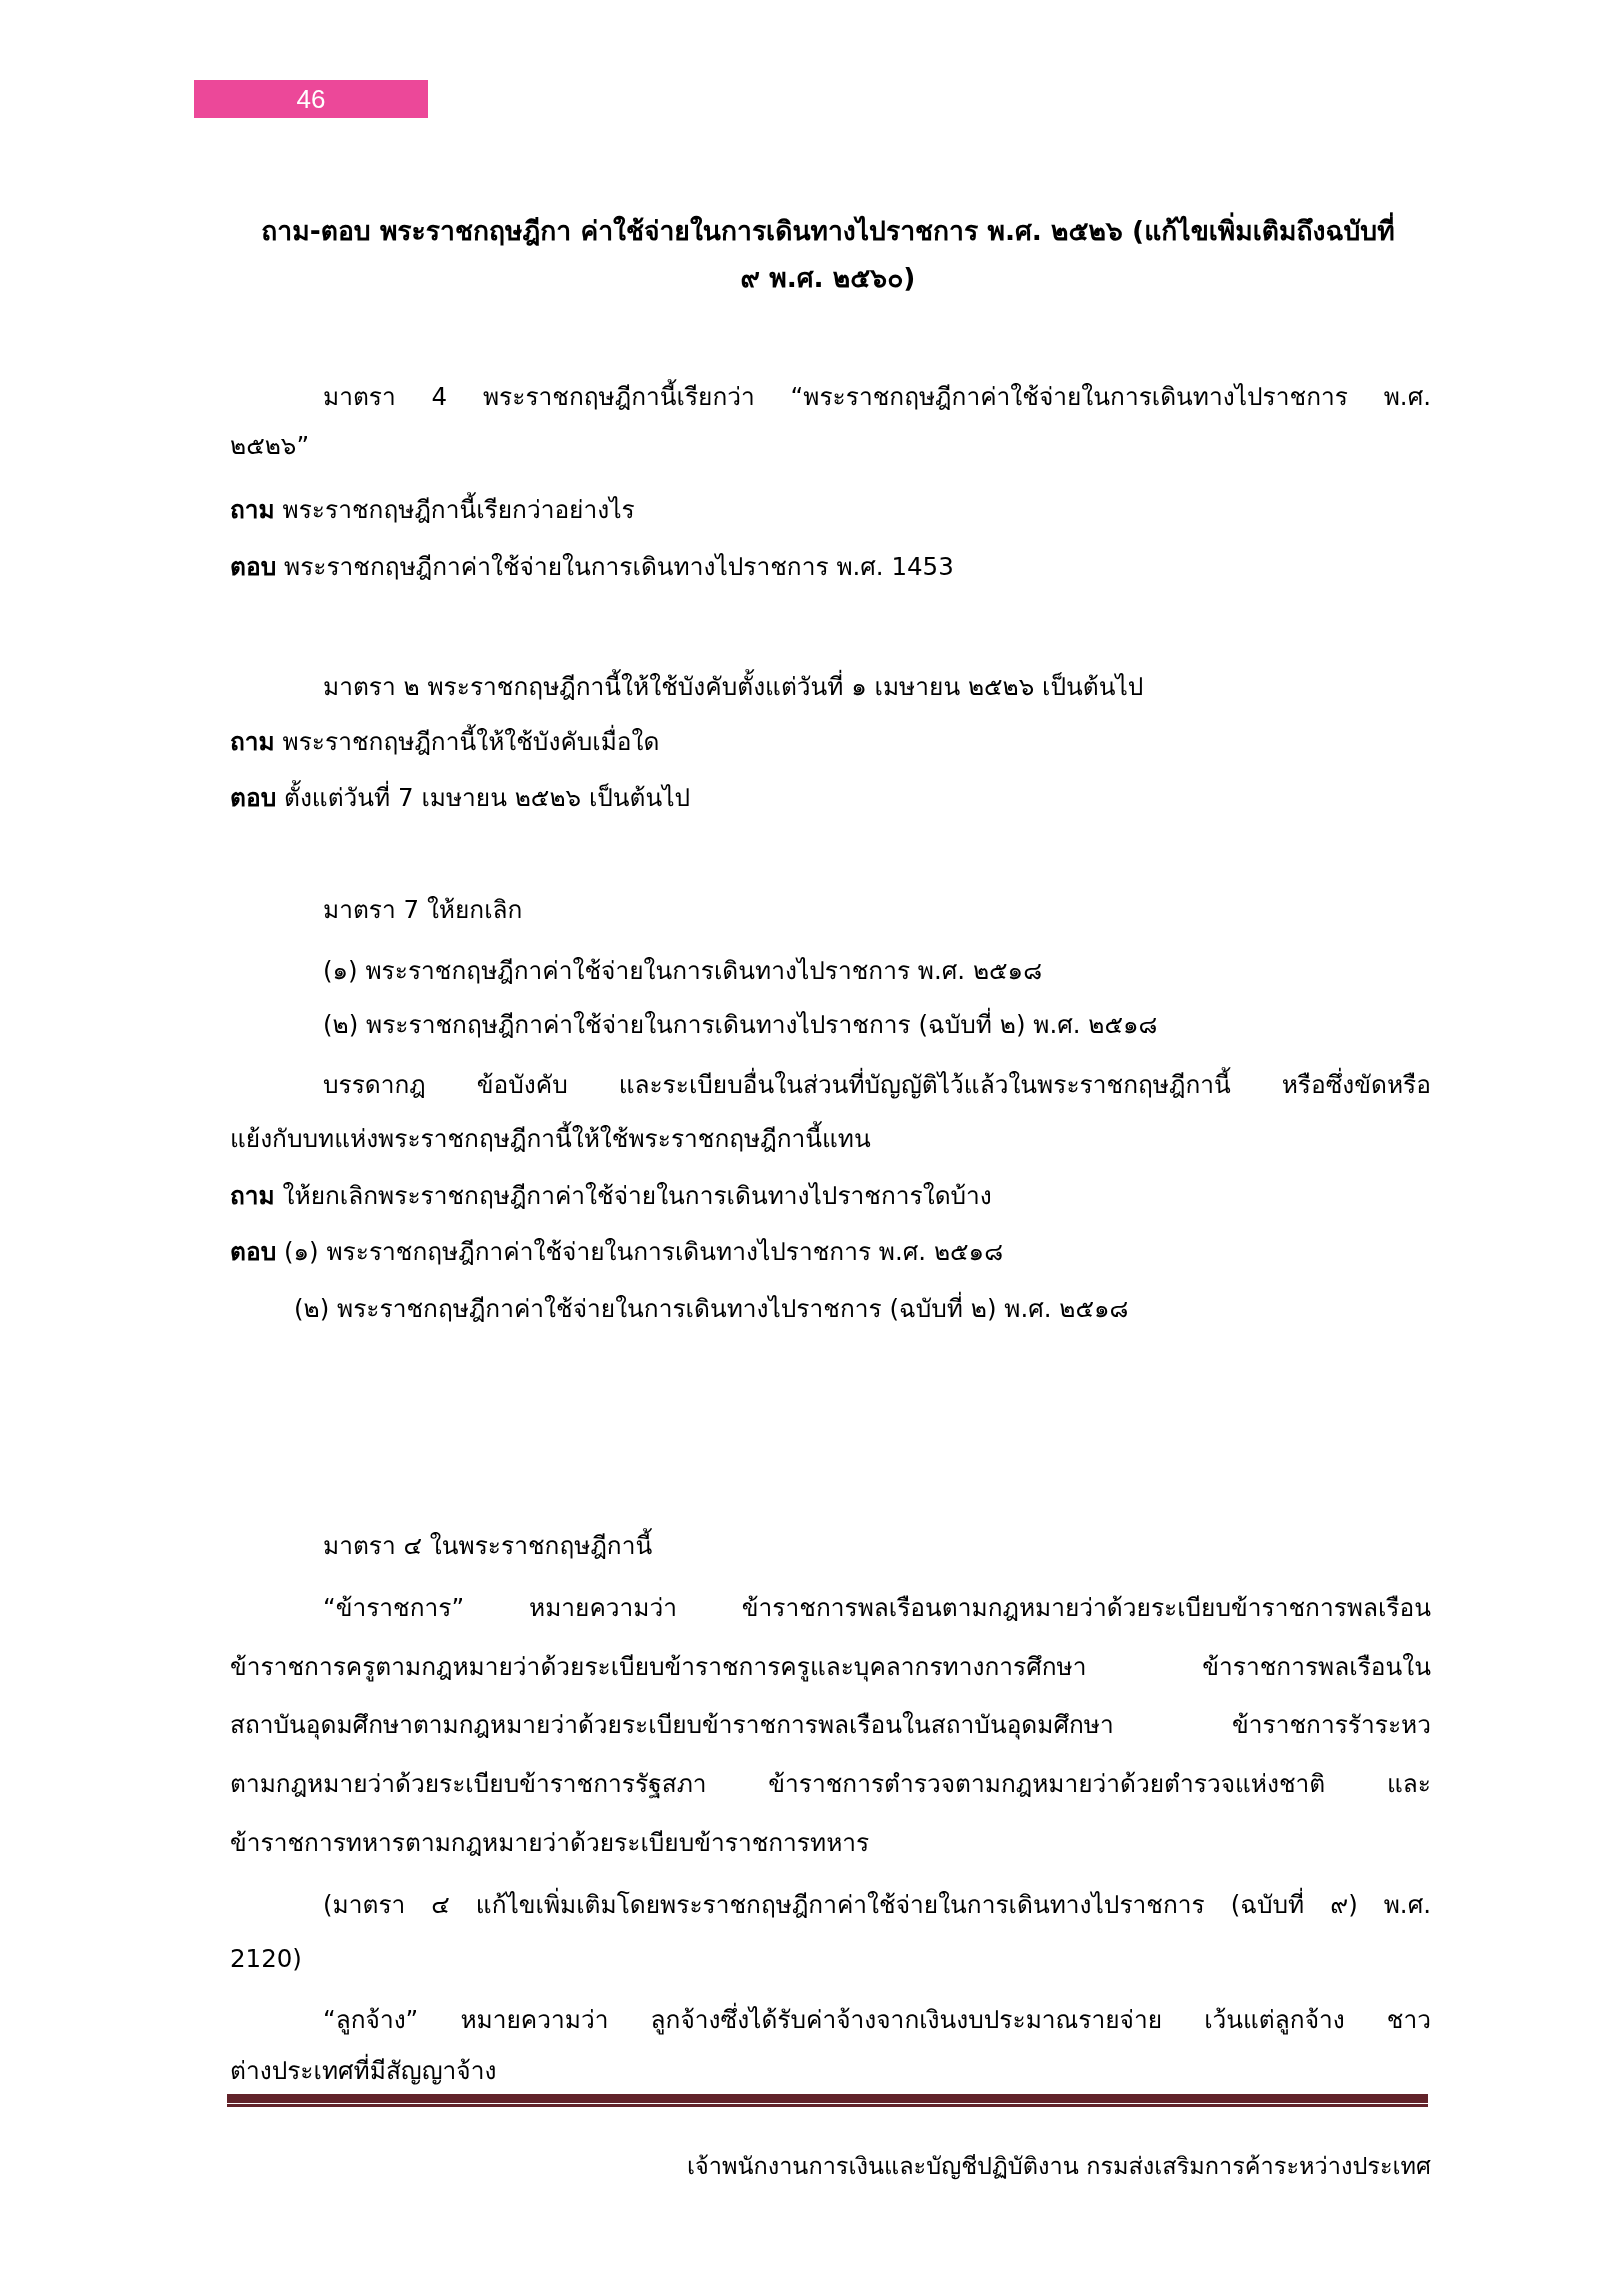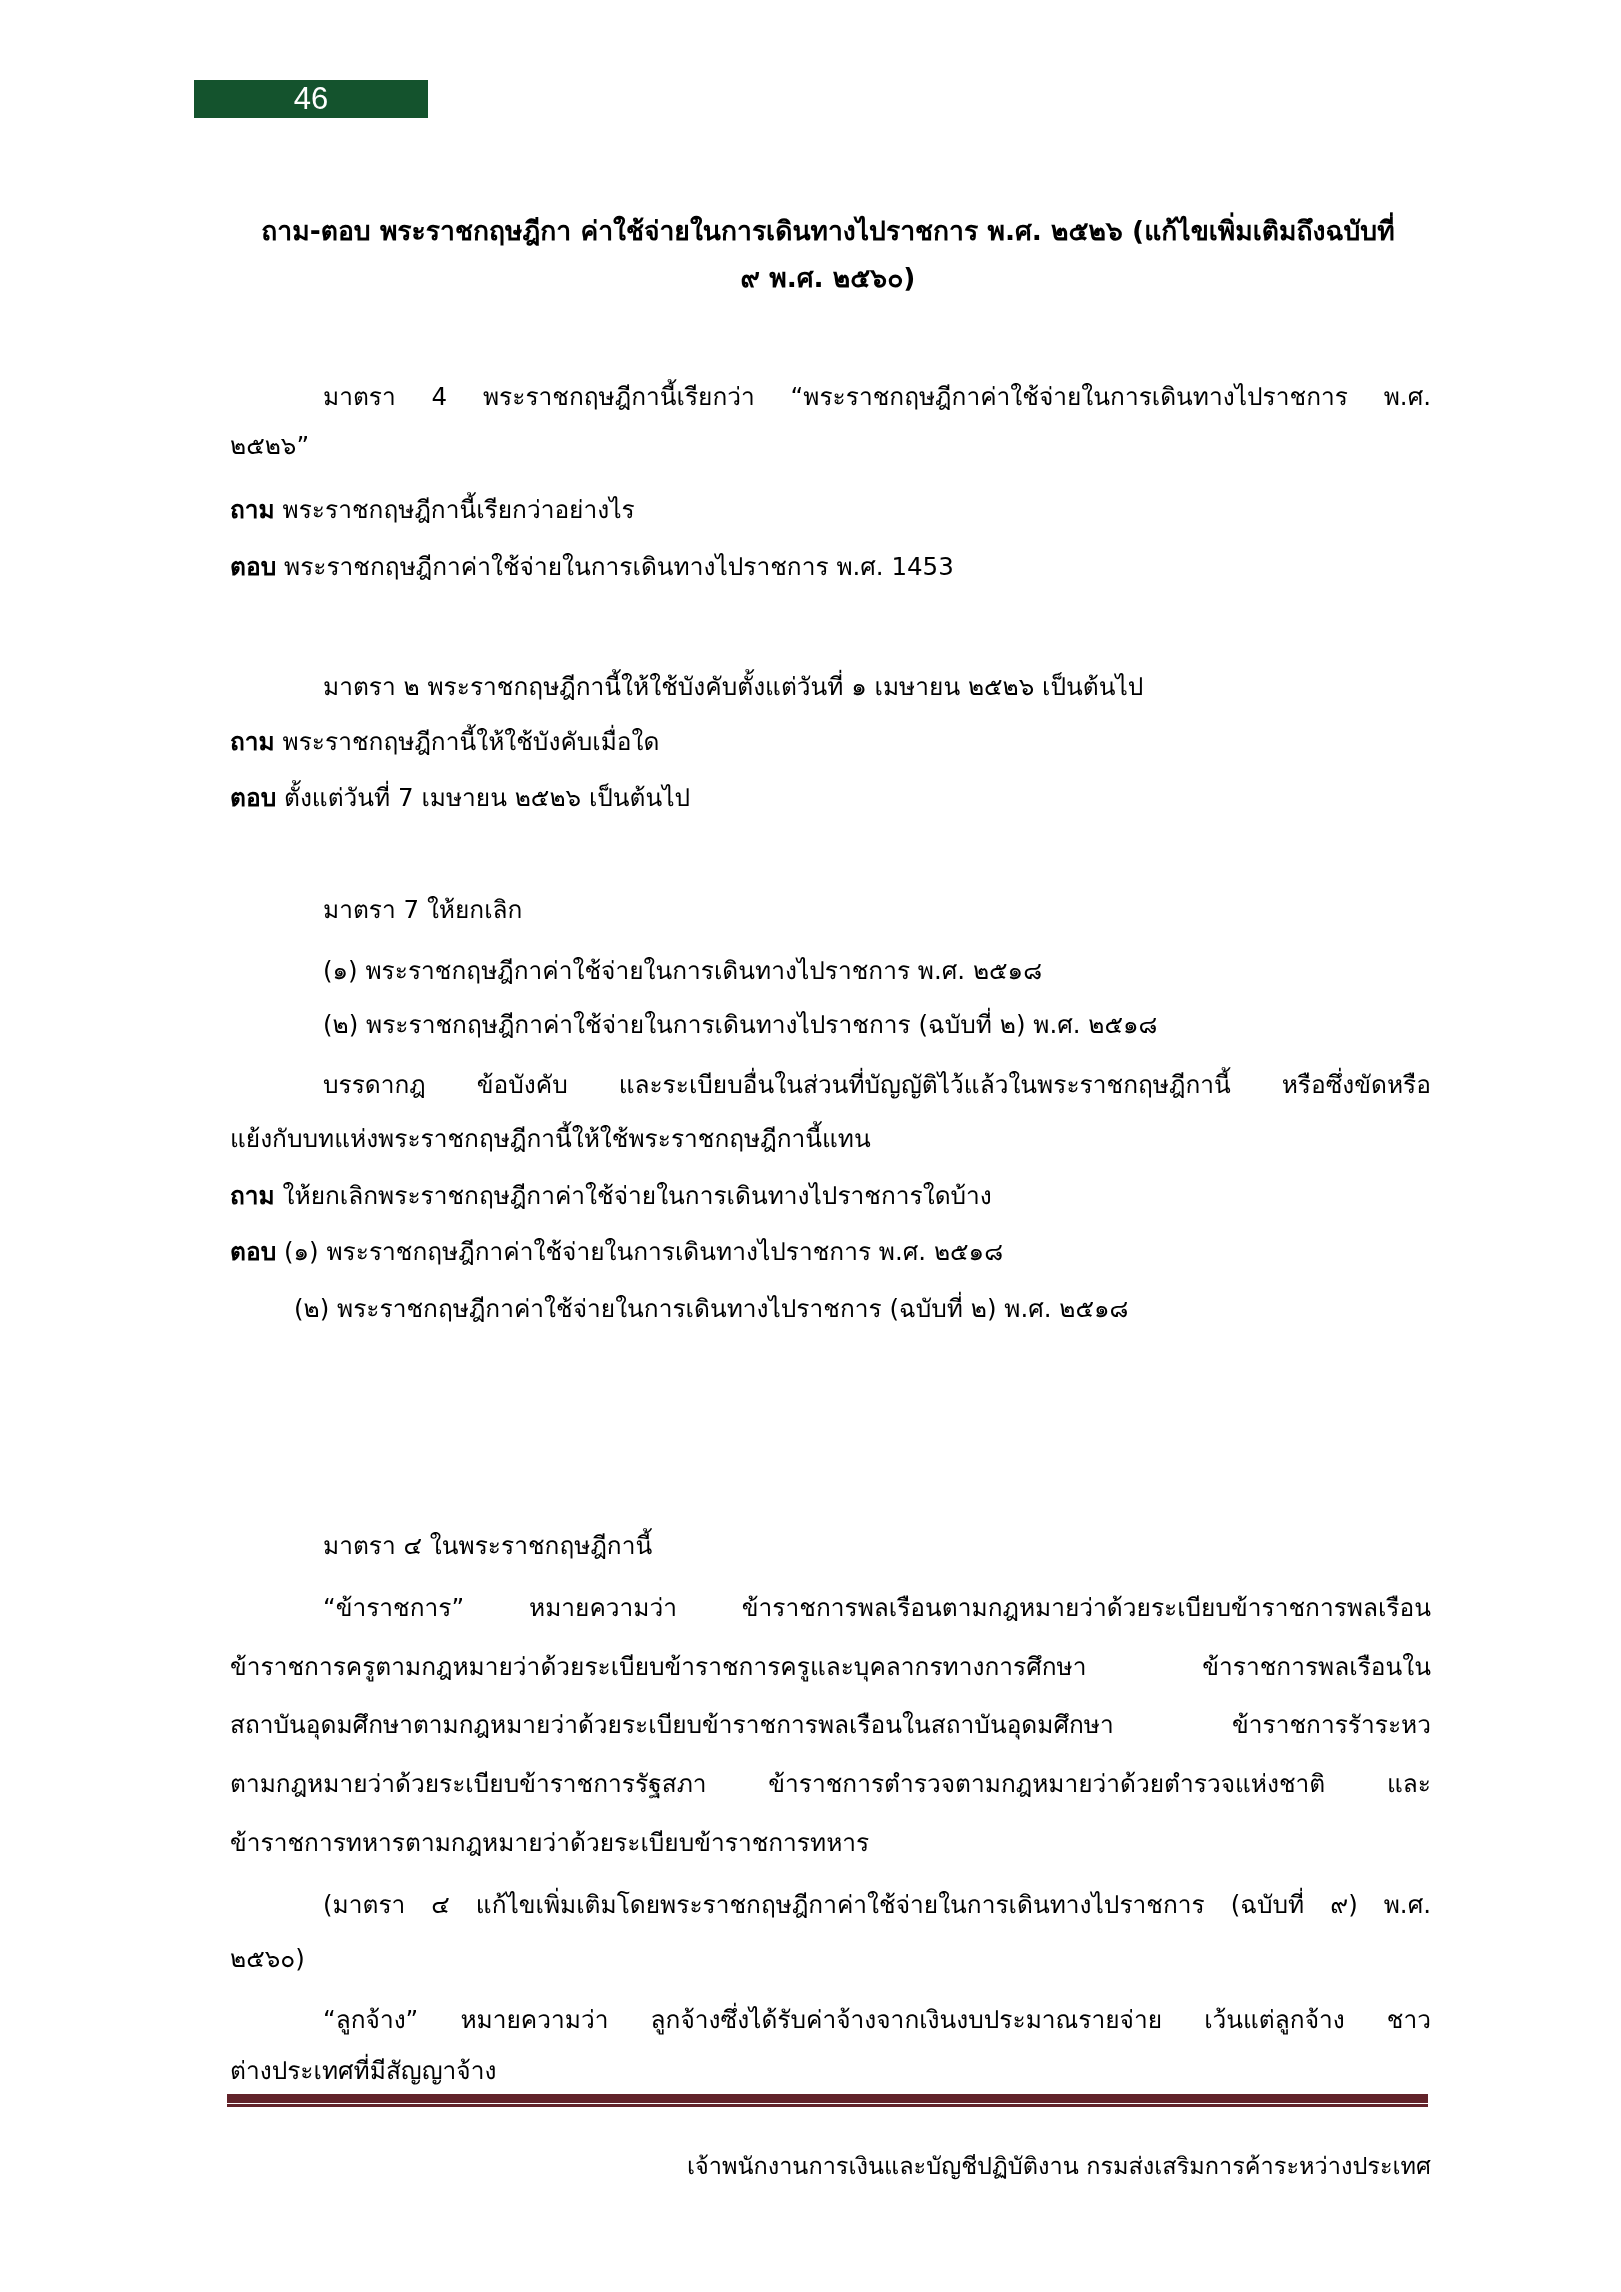--- a/index.html
+++ b/index.html
@@ -1,20 +1,20 @@
 <!DOCTYPE html>
 <html><head>
   <meta charset="utf-8">
   <style>
     html, body { margin: 0; padding: 0; background: #ffffff; }
     body { width: 1621px; height: 2293px; position: relative; overflow: hidden;
            font-family: "DejaVu Sans", sans-serif; color: #000; }
     .page-num-box { position: absolute; left: 194px; top: 80px; width: 234px; height: 38px;
-                    background: #14532d; color: #fff; display: flex; align-items: center;
-                    justify-content: center; font-family: "Liberation Sans", sans-serif; font-size: 31px; }
+                    background: #ec4899; color: #fff; display: flex; align-items: center;
+                    justify-content: center; font-family: "Liberation Sans", sans-serif; font-size: 26px; }
     .title { position: absolute; left: 225px; width: 1206px; text-align: center;
              font-weight: bold; font-size: 26.5px; line-height: 39px; }
     .line { position: absolute; left: 230px; width: 1201px; font-size: 24.5px;
             line-height: 39px; white-space: nowrap; }
     .ind1 { left: 323px; width: 1108px; }
     .ind2 { left: 294px; width: 1137px; }
     .just { text-align-last: justify; text-align: justify; white-space: normal; }
     .b { font-weight: bold; }
     .rule-thick { position: absolute; left: 227px; top: 2094px; width: 1201px; height: 8.8px; background: #62232a; }
     .rule-thin { position: absolute; left: 227px; top: 2104px; width: 1201px; height: 2.9px; background: #62232a; }
@@ -66,20 +66,20 @@
 </div>
 <div class="line ind2" style="top:1289px;">(๒) พระราชกฤษฎีกาค่าใช้จ่ายในการเดินทางไปราชการ (ฉบับที่ ๒) พ.ศ. ๒๕๑๘</div>
 
 <div class="line ind1" style="top:1526px;">มาตรา ๔ ในพระราชกฤษฎีกานี้</div>
 <div class="line ind1 just" style="top:1588px;">“ข้าราชการ” หมายความว่า ข้าราชการพลเรือนตามกฎหมายว่าด้วยระเบียบข้าราชการพลเรือน</div>
 <div class="line just" style="top:1647px;">ข้าราชการครูตามกฎหมายว่าด้วยระเบียบข้าราชการครูและบุคลากรทางการศึกษา ข้าราชการพลเรือนใน</div>
 <div class="line just" style="top:1705px;">สถาบันอุดมศึกษาตามกฎหมายว่าด้วยระเบียบข้าราชการพลเรือนในสถาบันอุดมศึกษา ข้าราชการรัาระหว</div>
 <div class="line just" style="top:1764px;">ตามกฎหมายว่าด้วยระเบียบข้าราชการรัฐสภา ข้าราชการตำรวจตามกฎหมายว่าด้วยตำรวจแห่งชาติ และ</div>
 <div class="line" style="top:1823px;">ข้าราชการทหารตามกฎหมายว่าด้วยระเบียบข้าราชการทหาร</div>
 <div class="line ind1 just" style="top:1885px;">(มาตรา ๔ แก้ไขเพิ่มเติมโดยพระราชกฤษฎีกาค่าใช้จ่ายในการเดินทางไปราชการ (ฉบับที่ ๙) พ.ศ.</div>
-<div class="line" style="top:1939px;">๒๕๖๐)</div>
+<div class="line" style="top:1939px;">2120)</div>
 <div class="line ind1 just" style="top:2000px;">“ลูกจ้าง” หมายความว่า ลูกจ้างซึ่งได้รับค่าจ้างจากเงินงบประมาณรายจ่าย เว้นแต่ลูกจ้าง ชาว</div>
 <div class="line" style="top:2051px;">ต่างประเทศที่มีสัญญาจ้าง</div>
 
 <div class="rule-thick"></div>
 <div class="rule-thin"></div>
 <div class="footer-text">เจ้าพนักงานการเงินและบัญชีปฏิบัติงาน กรมส่งเสริมการค้าระหว่างประเทศ</div>
 
 
 </body></html>

